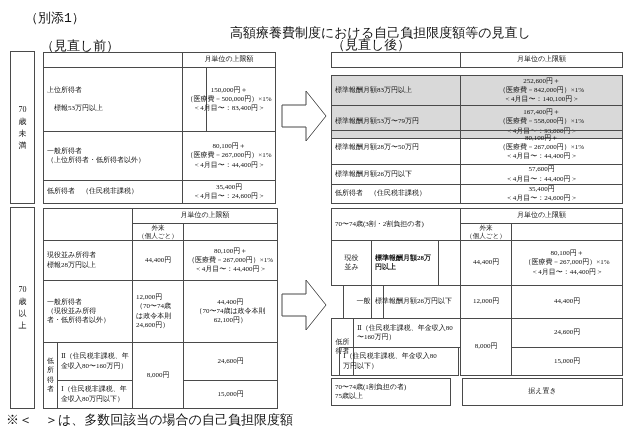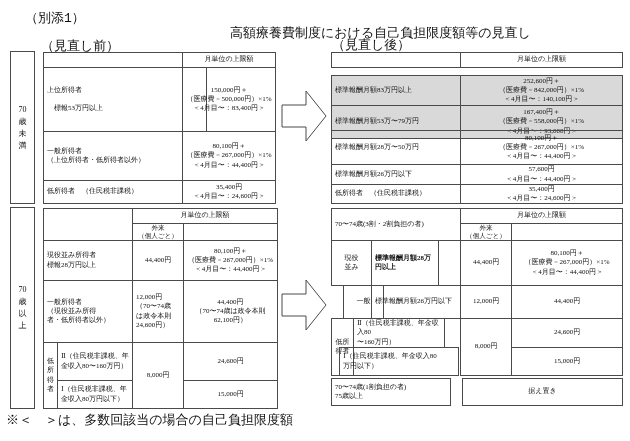--- a/index.html
+++ b/index.html
@@ -147,21 +147,21 @@
 （医療費－267,000円）×1%
 ＜4月目〜：44,400円＞</div>
 
     <div class="cell" style="left:331px;top:285px;width:41px;height:34px;padding:4px;margin-left:12px;">一般</div>
     <div class="cell left" style="left:371px;top:285px;width:90px;height:34px;">標準報酬月額26万円以下</div>
     <div class="cell" style="left:460px;top:285px;width:52px;height:34px;">12,000円</div>
     <div class="cell" style="left:511px;top:285px;width:112px;height:34px;">44,400円</div>
 
     <div class="cell" style="left:331px;top:318px;width:23px;height:58px;padding:0;">低所
 得者</div>
-    <div class="cell left tight" style="left:353px;top:318px;width:92px;height:30px;">Ⅱ（住民税非課税、年金収入80
+    <div class="cell left tight" style="left:353px;top:318px;width:108px;height:30px;">Ⅱ（住民税非課税、年金収入80
 〜160万円）</div>
     <div class="cell left tight" style="left:339px;top:347px;width:120px;height:29px;">Ⅰ（住民税非課税、年金収入80
 万円以下）</div>
     <div class="cell" style="left:460px;top:318px;width:52px;height:58px;">8,000円</div>
     <div class="cell" style="left:511px;top:318px;width:112px;height:30px;">24,600円</div>
     <div class="cell" style="left:511px;top:347px;width:112px;height:29px;">15,000円</div>
   </div>
 
   <div>
     <div class="cell left" style="left:331px;top:378px;width:120px;height:28px;">70〜74歳(1割負担の者)

